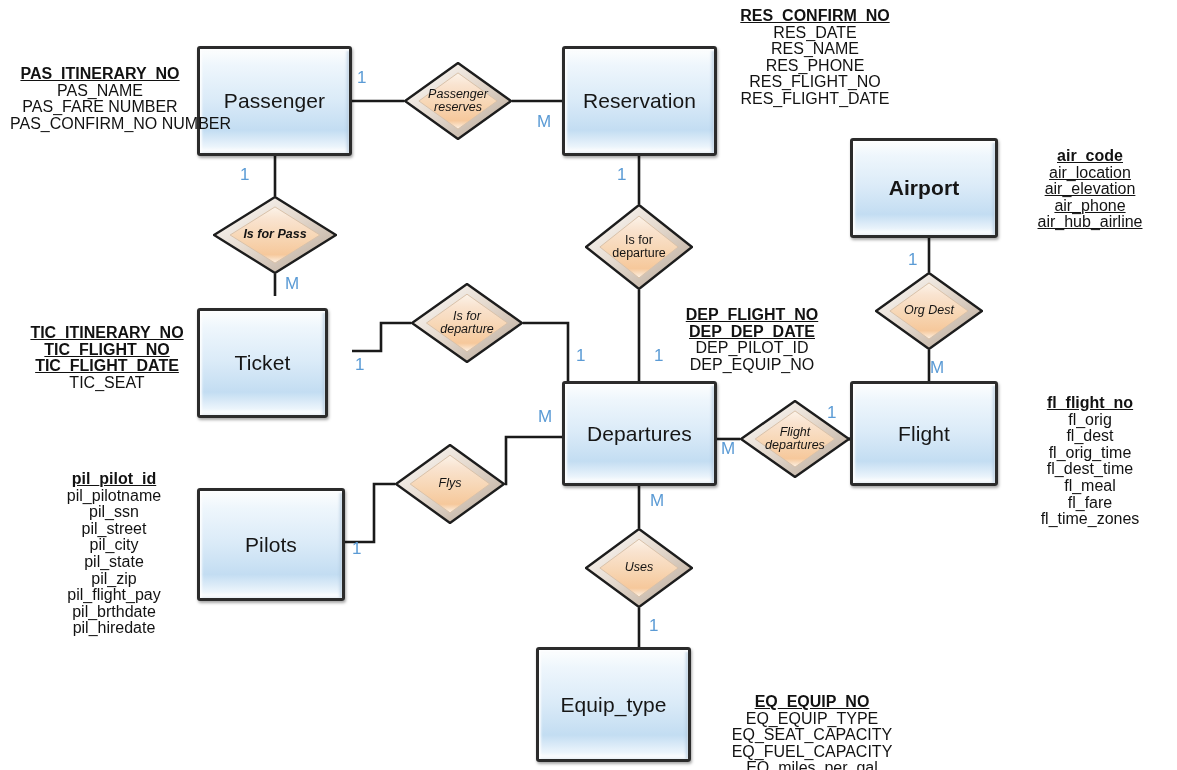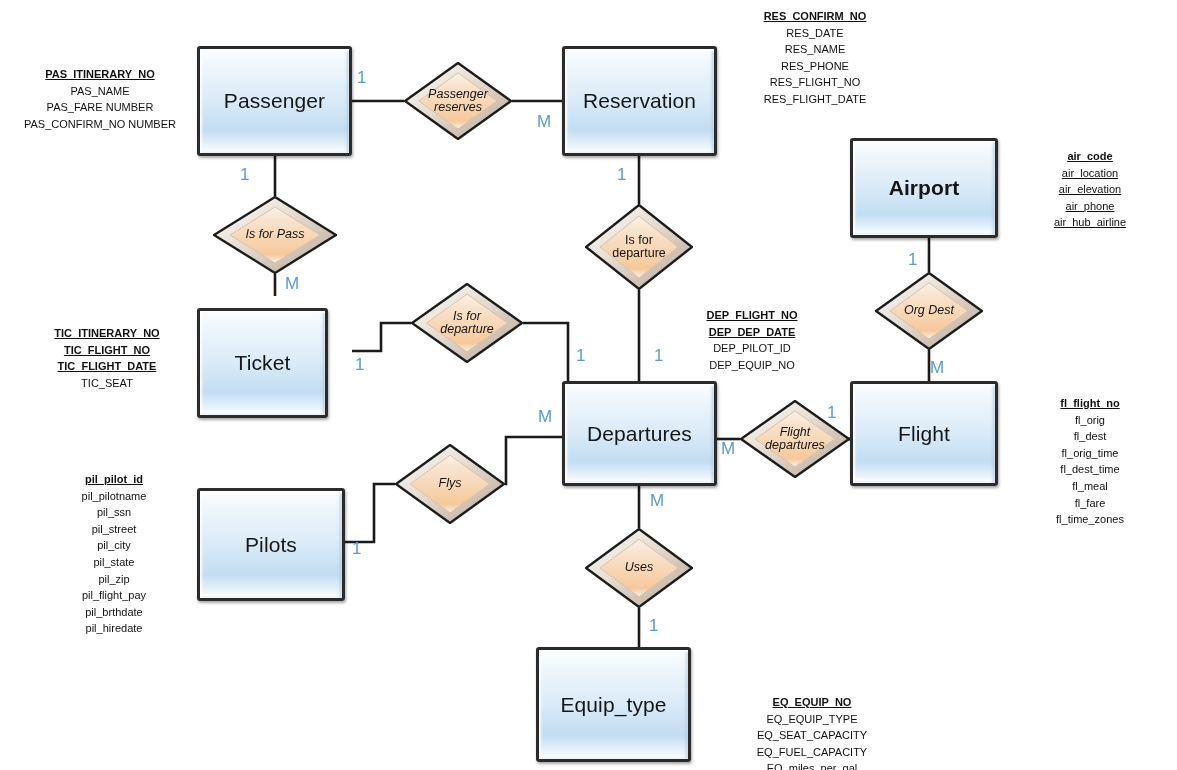--- a/index.html
+++ b/index.html
@@ -55,21 +55,21 @@
     font-style:italic;font-size:12.5px;color:#141414;
     font-family:"Liberation Sans", sans-serif;
     pointer-events:none;
   }
   .rel .lbl.up{font-style:normal;}
 
   
   .attrs{
     position:absolute;
     text-align:center;
-    font-size:11px;
+    font-size:16px;
     line-height:16.6px;
     color:#121212;
     white-space:nowrap;
     font-family:"Liberation Sans", sans-serif;
   }
   .attrs .pk{font-weight:bold;text-decoration:underline;}
 
   
   .card{
     position:absolute;
@@ -175,21 +175,21 @@
      <polygon points="54,1 107,39 54,77 1,39" fill="url(#h0)" stroke="#1d1d1d" stroke-width="2.4"></polygon>
      <polygon points="54,10.920000000000002 93.096,39 54,67.08 14.904000000000002,39" fill="url(#g0)" stroke="#d9c2aa" stroke-width="1"></polygon>
         </svg>
         <div class="lbl">
           <div>
             <div>Passenger</div>
             <div>reserves</div>
           </div>
         </div>
       </div>
-      <div class="rel" style="left: 213px; top: 196px; width: 124px; height: 78px;">
+      <div class="rel" style="left: 213px; top: 196px; width: 124px; height: 78px; font-weight: bold;">
         <svg class="dia" viewBox="0 0 124 78">
           <defs>
        <linearGradient id="g1" x1="0" y1="0" x2="0" y2="1">
          <stop offset="0%" stop-color="#fcf3e9"></stop>
          <stop offset="22%" stop-color="#f9e3cf"></stop>
          <stop offset="55%" stop-color="#f7d6b4"></stop>
          <stop offset="85%" stop-color="#f6c89b"></stop>
          <stop offset="100%" stop-color="#fdf2e6"></stop>
        </linearGradient>
        <linearGradient id="h1" x1="0" y1="0" x2="1" y2="1">

